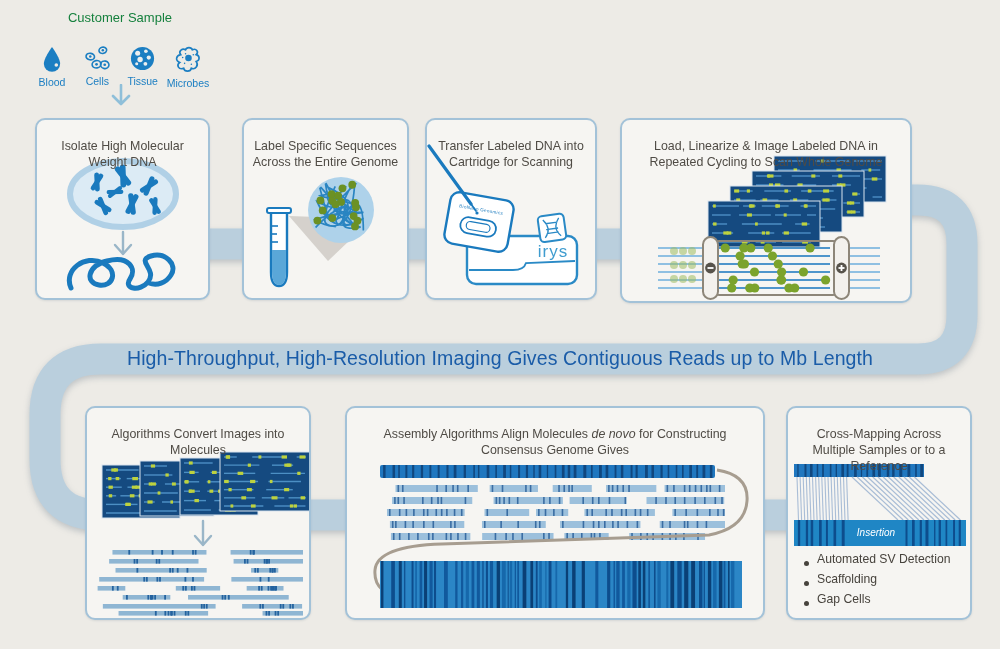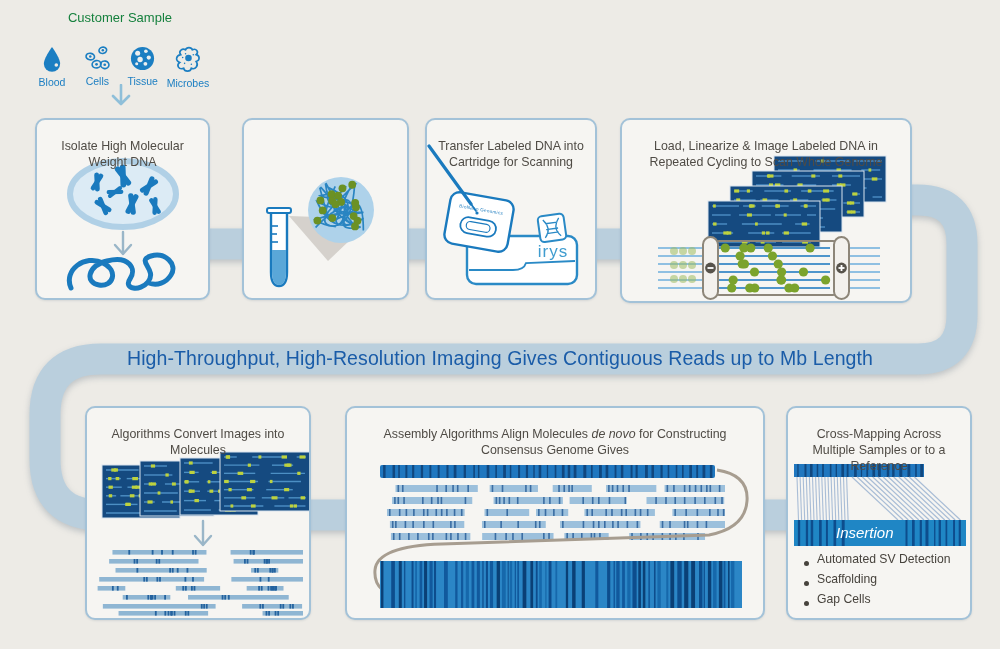--- a/index.html
+++ b/index.html
@@ -17,21 +17,21 @@
 .t-bb1{padding:9px 24px 0}
 .t-bb2{padding:9px 40px 0}
 .t-bb3{padding:9px 2px 0;font-size:12px}
 .t-bb2 em{font-style:italic}
 .cs{position:absolute;left:30px;top:10px;width:180px;z-index:2}
 .cs-title{text-align:center;font-size:13px;color:#15803d;margin-bottom:20px}
 .cs-row{display:flex;justify-content:space-between;}
 .cs-item{width:44px;display:flex;flex-direction:column;align-items:center}
 .cs-label{font-size:10.5px;color:#1b7ec2;margin-top:3px}
 .cs-arrow{position:absolute;left:80px;top:74px}
-.insertion-label{position:absolute;left:48px;top:113px;width:80px;height:24px;line-height:24px;color:#fff;font-style:italic;font-size:15px;z-index:2}
+.insertion-label{position:absolute;left:48px;top:113px;width:80px;height:24px;line-height:24px;text-align:center;color:#fff;font-style:italic;font-size:10px;z-index:2}
 .bullets{position:absolute;left:16px;top:144px;list-style:none;z-index:2}
 .bullets li{font-size:12.2px;color:#47433d;margin-bottom:6px;display:flex;align-items:flex-end;white-space:nowrap}
 .bullets .dot{width:5px;height:5px;border-radius:50%;background:#47433d;margin-right:8px;flex:0 0 auto}
 </style>
 </head>
 <body>
 
 <div class="stage">
 
   <svg class="pipes" width="1000" height="649">
@@ -172,20 +172,21 @@
         <circle cx="94.08985353343013" cy="75.6794541143111" r="3.9" fill="#6c9124"></circle>
         <circle cx="113.44221162926152" cy="100.72804398893307" r="3.9" fill="#6c9124"></circle>
         <circle cx="88.35035496586531" cy="98.03002067560142" r="3.9" fill="#6c9124"></circle>
         <circle cx="108.23069957435584" cy="64.74740722005787" r="3.9" fill="#6c9124"></circle>
         <circle cx="97.02972120471497" cy="81.89416946232816" r="3.9" fill="#6c9124"></circle>
         <circle cx="73.39907492101116" cy="100.56622356808387" r="3.9" fill="#6c9124"></circle>
         <circle cx="76.41047259975439" cy="80.42851588690755" r="3.9" fill="#6c9124"></circle>
         <circle cx="91.46257926726253" cy="84.20278064498073" r="3.9" fill="#6c9124"></circle>
         <circle cx="78.69034722215208" cy="90.45485354568925" r="3.9" fill="#6c9124"></circle>
       </svg>
+    <div class="title t-box2">Label Specific Sequences Across the Entire Genome</div>
   </div>
 
   <div class="box" style="left:425px;top:118px;width:172px;height:182px">
     <svg class="fig" width="168" height="178" viewBox="0 0 168 178">
 
       <g>
         <rect x="40" y="116" width="110" height="48" rx="9" fill="#fff" stroke="#2a8ac6" stroke-width="2.4"></rect>
         <path d="M 42 150 L 86 150 Q 97 150 99 143 L 148 141" fill="none" stroke="#2a8ac6" stroke-width="1.8"></path>
         <text x="126" y="137" text-anchor="middle" font-size="17" letter-spacing="1" fill="#3f9ccf">irys</text>
       </g>

